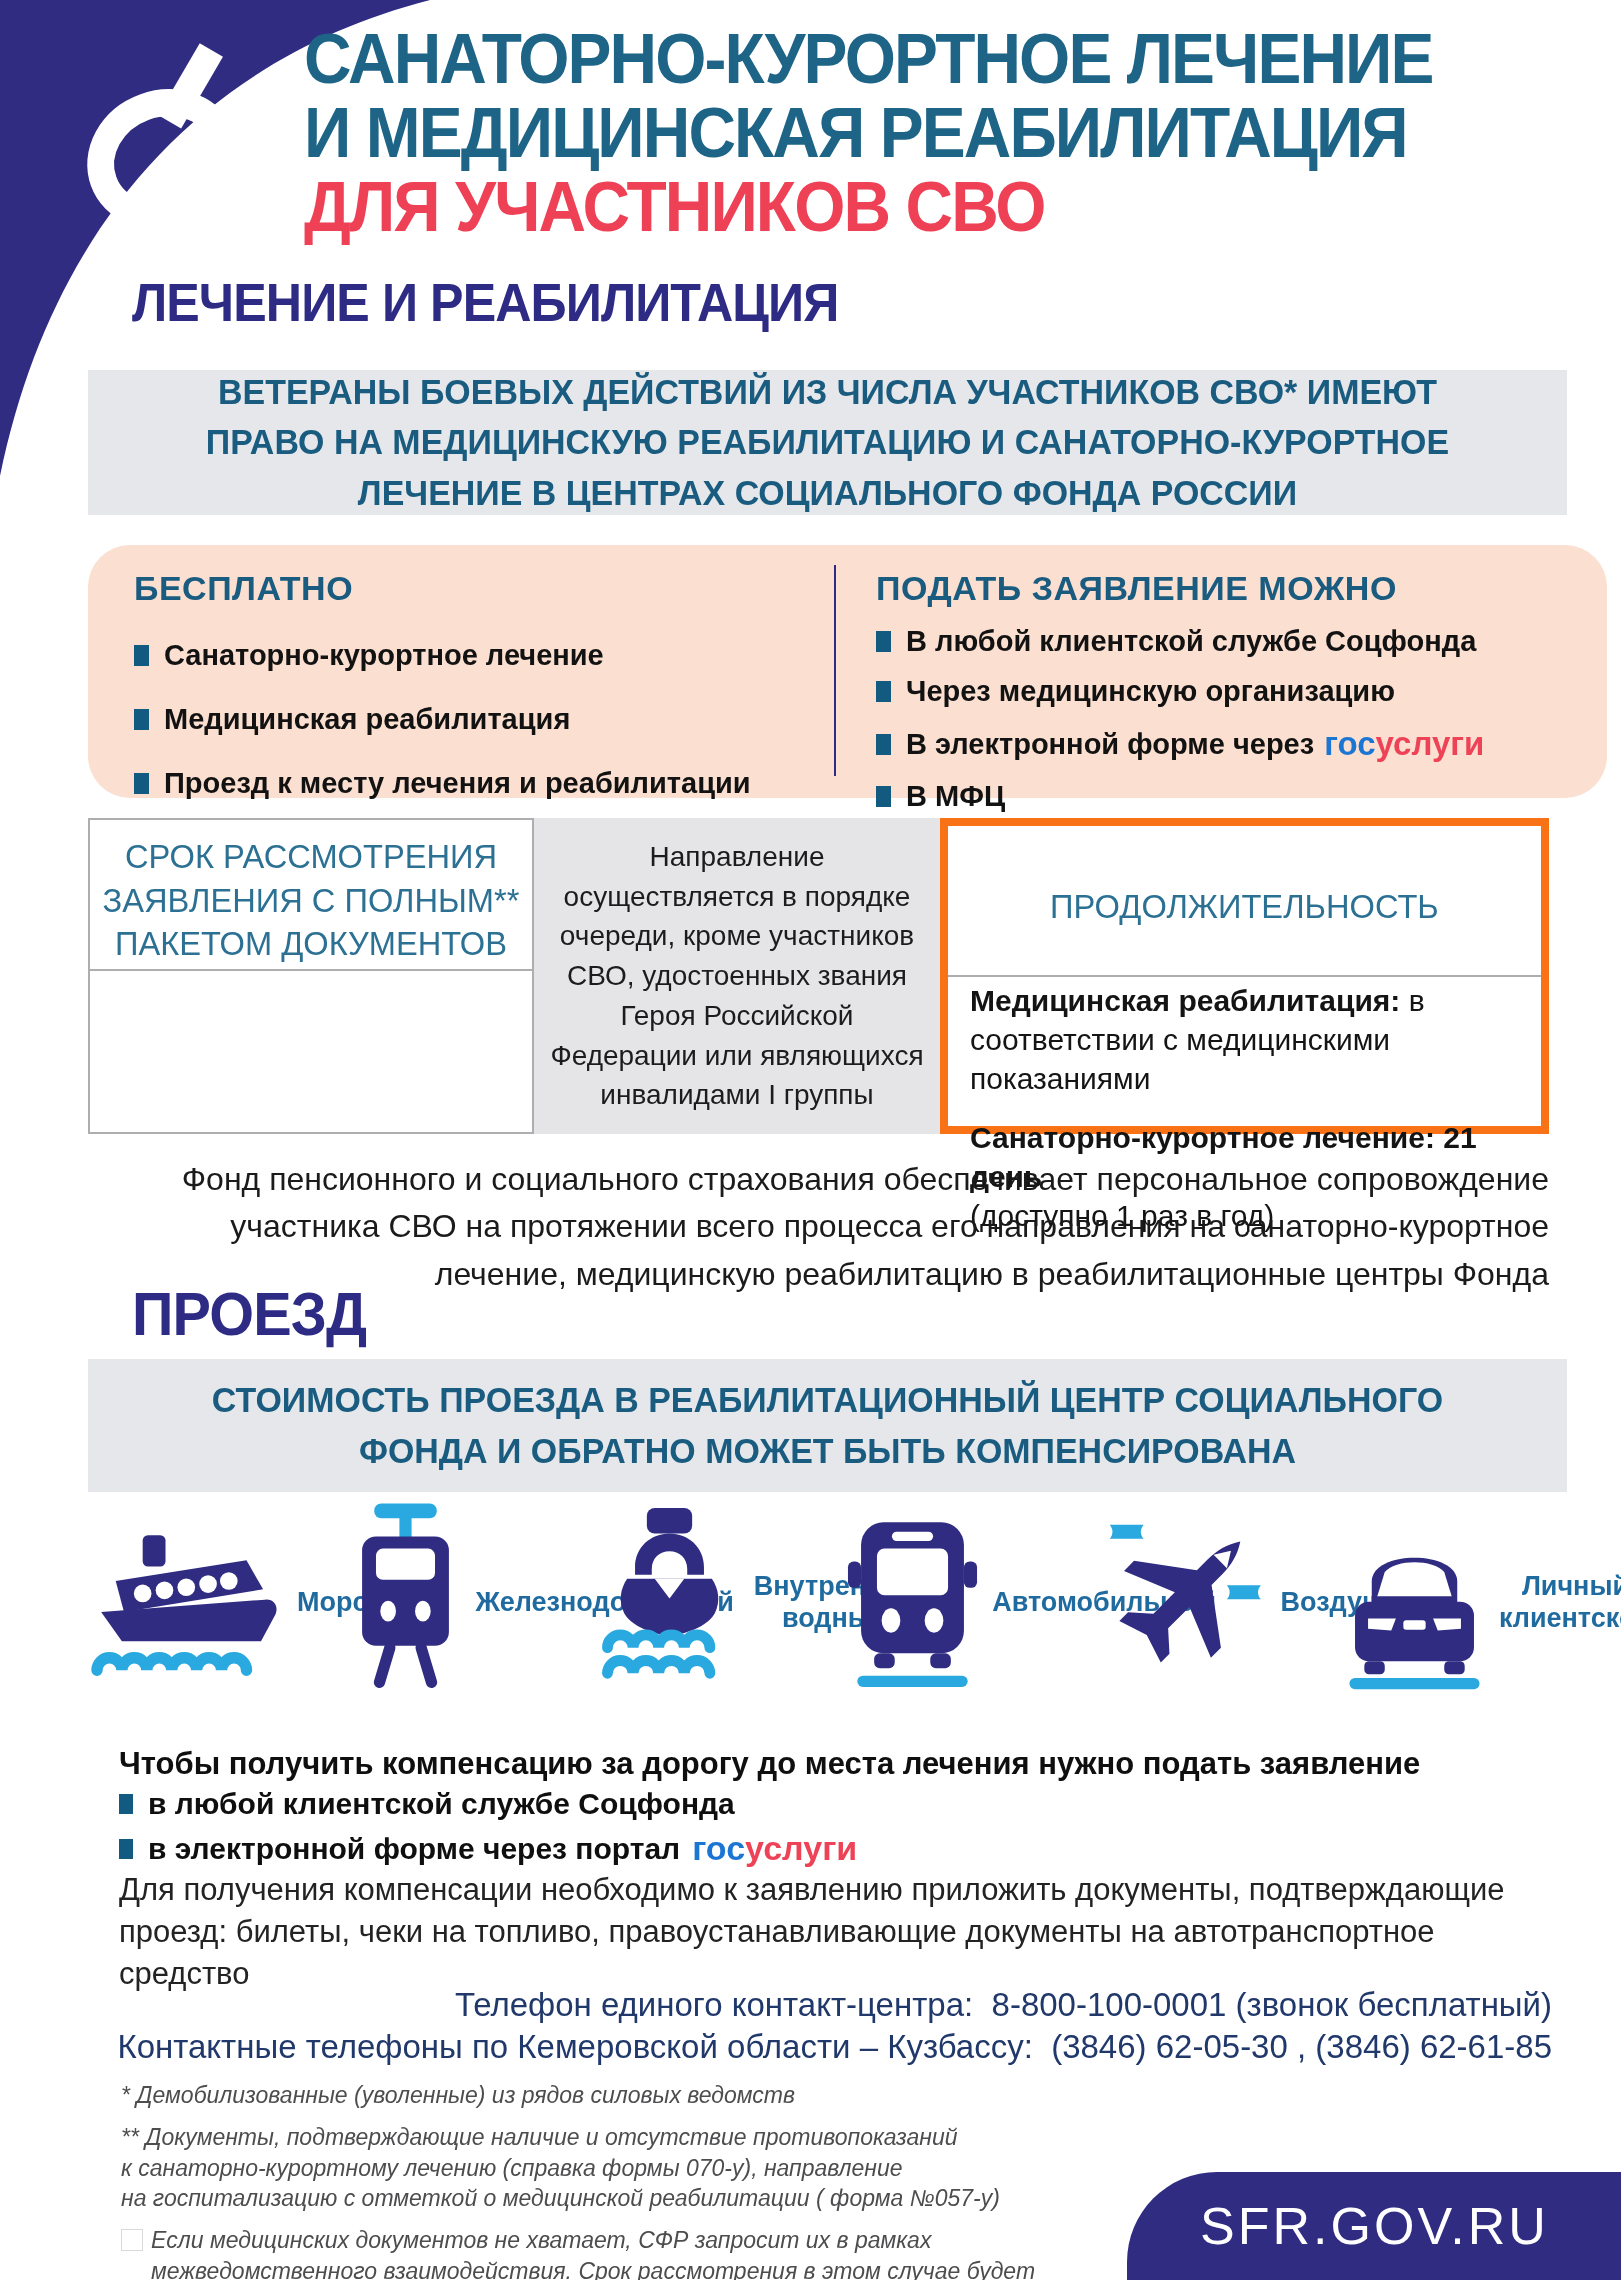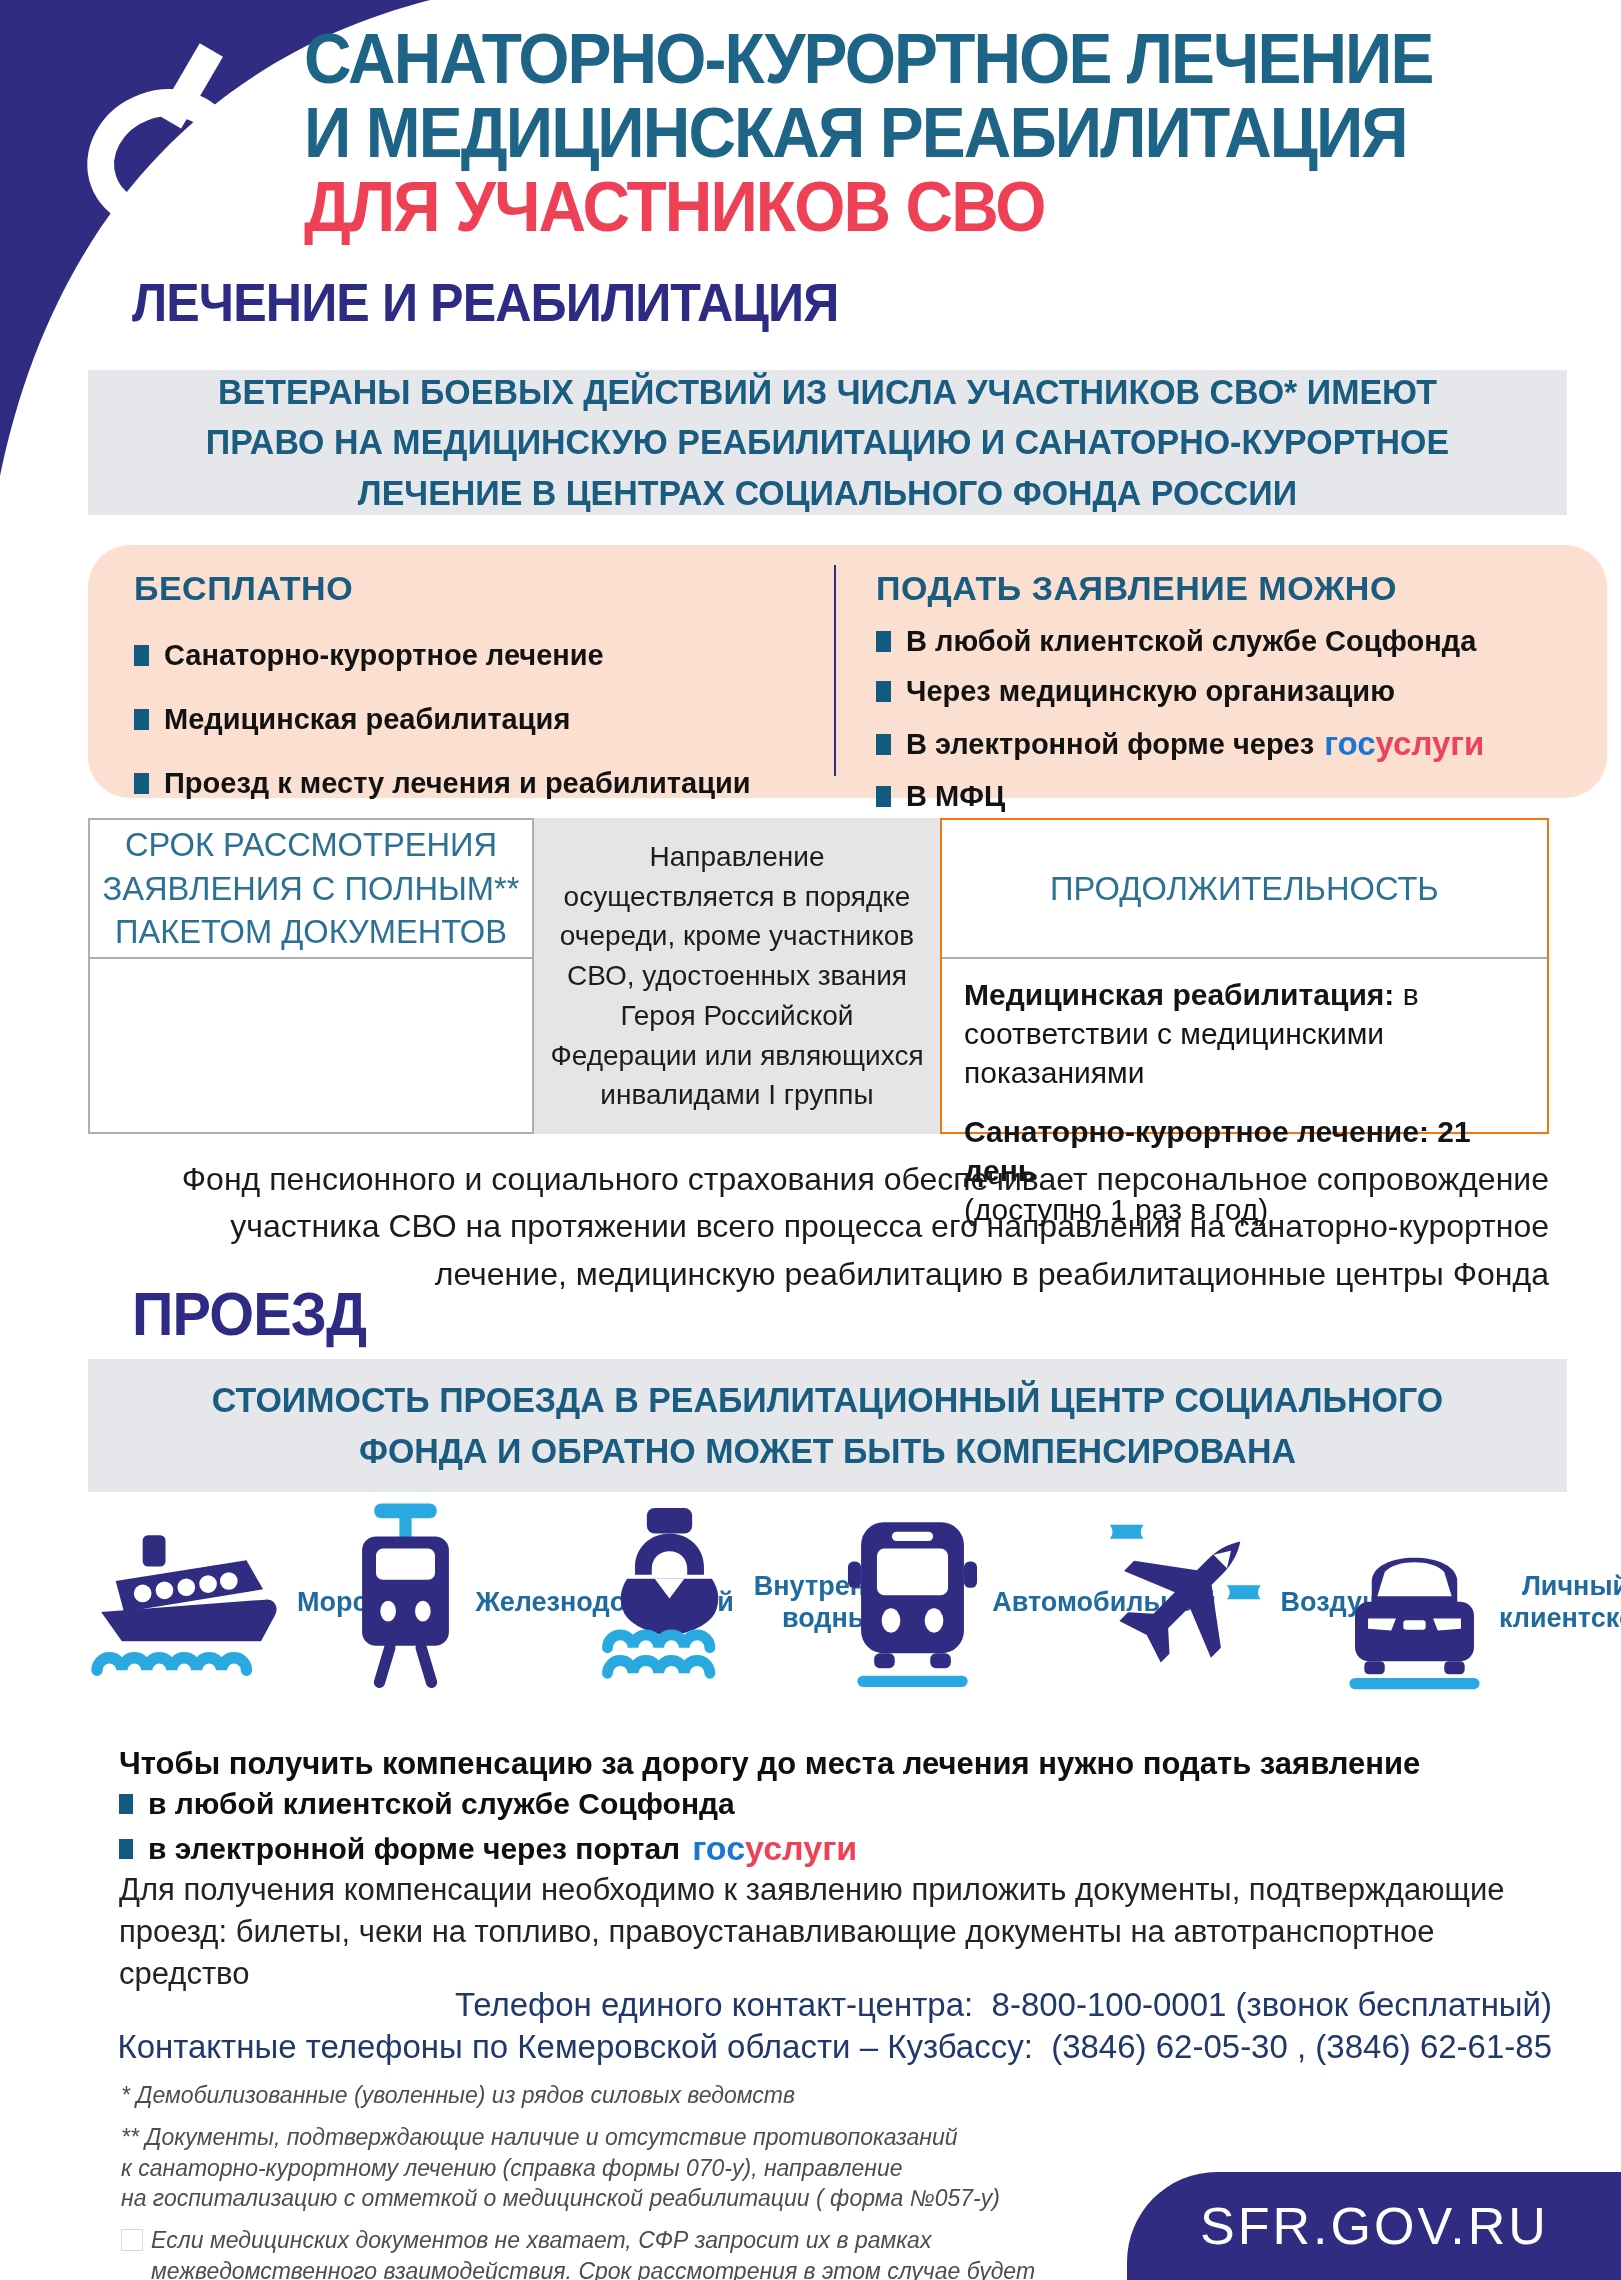--- a/index.html
+++ b/index.html
@@ -35,22 +35,22 @@
   .sq{flex:0 0 auto;width:15px;height:21px;background:#135a80;margin-right:15px;}
   .gos{font-weight:700;white-space:nowrap;}
   .gos .g1{color:#1b75d2;}
   .gos .g2{color:#ee4256;}
   .pitem .gos{font-size:33px;margin-left:10px;}
   
   .tbl{position:absolute;left:88px;top:818px;width:1479px;height:316px;}
   .tcell{position:absolute;top:0;height:100%;box-sizing:border-box;}
   .tc1{left:0;width:446px;border:2px solid #aeaeae;background:#fff;}
   .tc2{left:446px;width:406px;background:#e5e5e8;display:flex;align-items:center;justify-content:center;}
-  .tc3{left:852px;width:609px;border:2px solid #f97316;background:#fff;}
-  .thead-area{position:absolute;left:0;right:0;top:0;height:137px;display:flex;align-items:center;justify-content:center;
+  .tc3{left:852px;width:609px;border:8px solid #f97316;background:#fff;}
+  .thead-area{position:absolute;left:0;right:0;top:12px;height:137px;display:flex;align-items:center;justify-content:center;
     border-bottom:2px solid #aeaeae;}
   .thead-text{font-size:34px;color:#2c7193;text-align:center;line-height:1.28;transform:scaleX(.96);}
   .tbody-area{position:absolute;left:0;right:0;top:139px;bottom:0;}
   .tc1 .tbody-area{display:flex;align-items:center;justify-content:center;}
   .tval{font-size:31px;font-weight:700;color:#141414;}
   .tc2-text{font-size:28px;color:#1c1c1c;text-align:center;line-height:1.42;padding:0 16px;}
   .tc3 .tbody-area{padding:16px 22px 0 22px;}
   .t3-line{font-size:30px;color:#141414;line-height:1.3;}
   .t3-line .b{font-weight:700;}
   .t3-gap{height:20px;}

